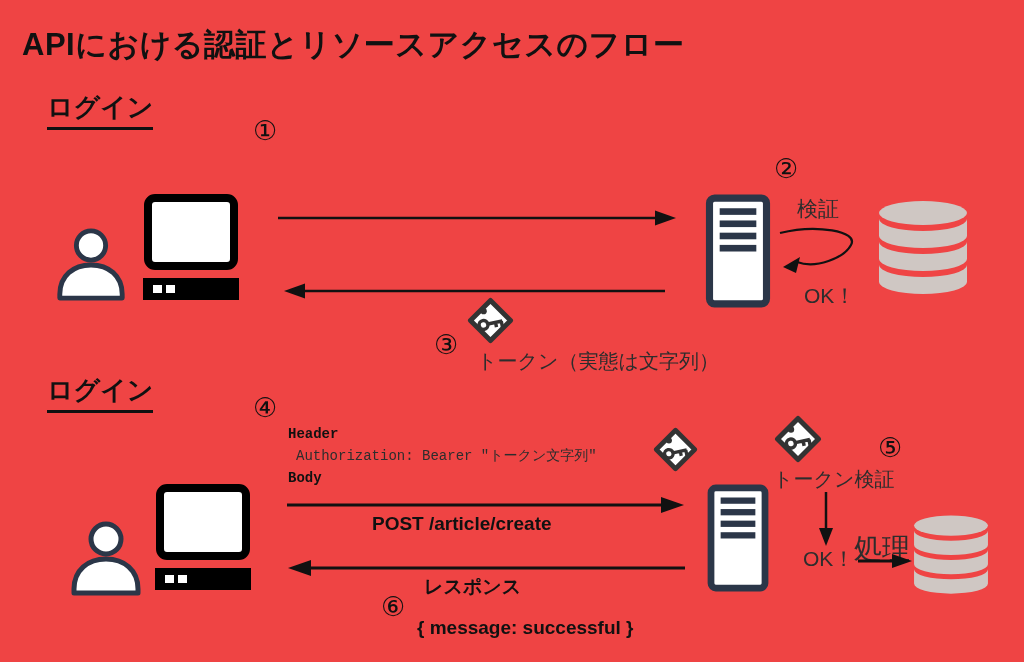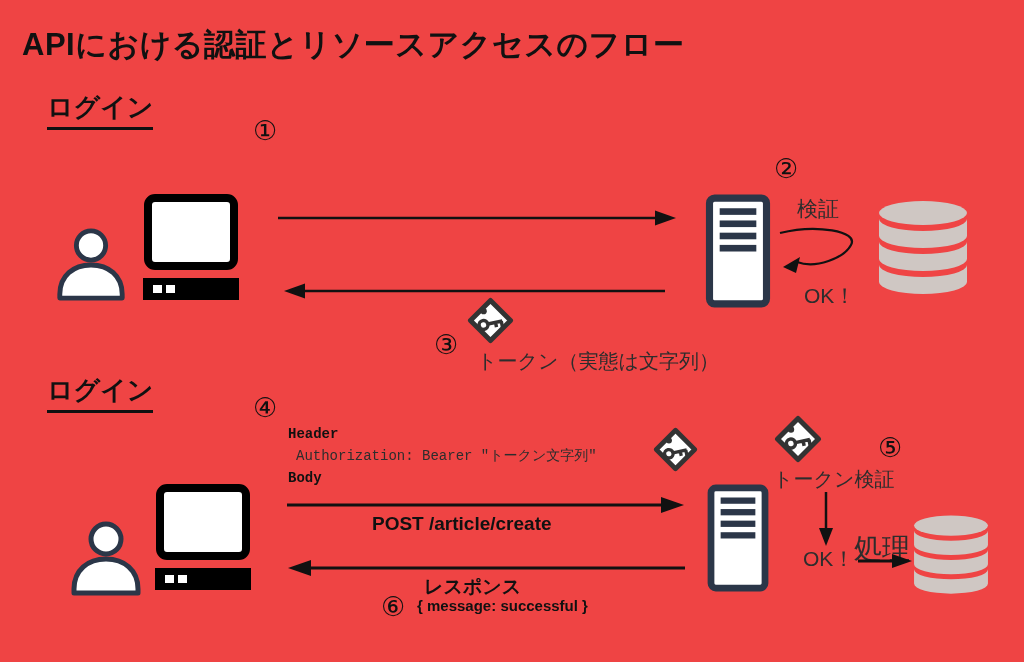--- a/index.html
+++ b/index.html
@@ -131,21 +131,21 @@
     <g fill="#cfc7c3">
       <ellipse cx="50" cy="13" rx="44" ry="12"></ellipse>
       <path d="M6 19 A44 12 0 0 0 94 19 L94 36 A44 12 0 0 1 6 36 Z"></path>
       <path d="M6 42 A44 12 0 0 0 94 42 L94 59 A44 12 0 0 1 6 59 Z"></path>
       <path d="M6 65 A44 12 0 0 0 94 65 L94 82 A44 12 0 0 1 6 82 Z"></path>
     </g>
   </svg>
 
   <div class="abs marker" style="left:381px;top:591px;">⑥</div>
   <div class="abs bold" style="left:424px;top:574px;font-size:19px;">レスポンス</div>
-  <div class="abs bold" style="left:417px;top:597px;font-size:15px;">{ message: successful }</div>
+  <div class="abs bold" style="left:417px;top:617px;font-size:19px;">{ message: successful }</div>
 
   <svg class="arrow-layer" width="1024" height="662" viewBox="0 0 1024 662">
 
     <g>
       <line x1="278" y1="218" x2="658" y2="218" stroke="#111" stroke-width="2.5"></line>
       <polygon points="676,218 655,210.5 655,225.5" fill="#111"></polygon>
     </g>
 
     <g>
       <path d="M780 233 C816 224 859 231 851 245 C844 258 816 269 797 262" fill="none" stroke="#111" stroke-width="2.2"></path>

